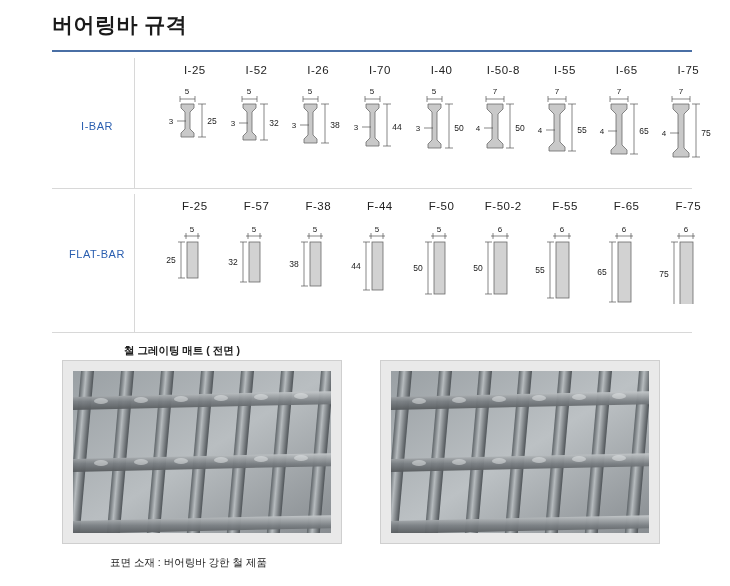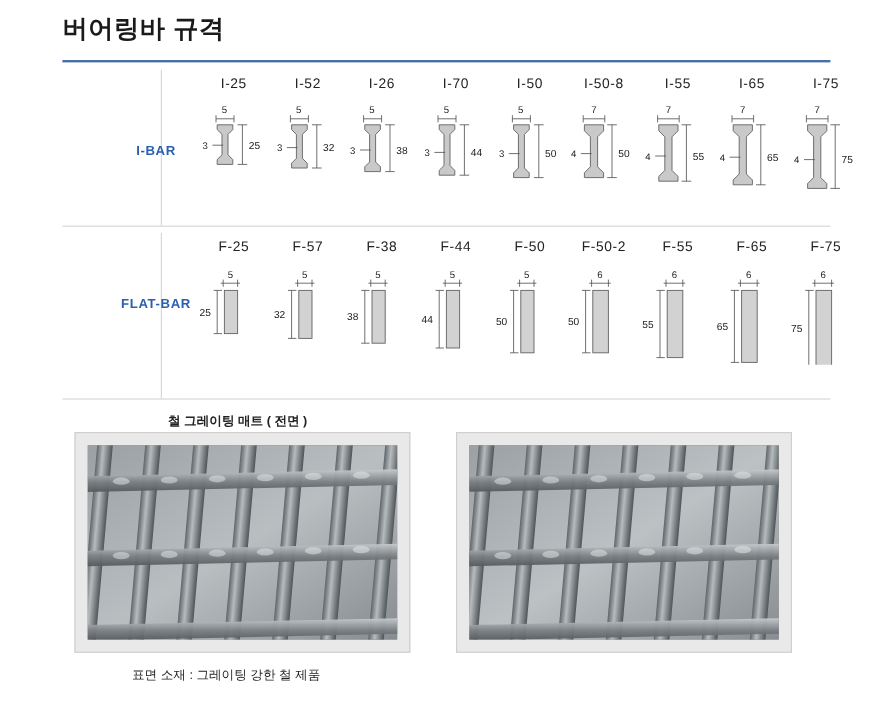--- a/index.html
+++ b/index.html
@@ -66,24 +66,23 @@
     left: 82px;
     width: 1px;
     background: #d8d8d8;
   }
   .row-label {
     position: absolute;
     left: 8px;
     width: 74px;
     text-align: center;
     font-size: 11px;
-    font-weight: bold;
+    font-weight: normal;
     color: #2b5fb0;
     letter-spacing: 0.5px;
-    margin-left: 33px;
   }
 
   .cells {
     position: absolute;
     left: 84px;
     top: 0;
     width: 556px;
     display: flex;
     flex-direction: row;
     padding-left: 28px;
@@ -110,21 +109,21 @@
   
   .fig-flat {
     position: relative;
     height: 82px;
     margin-top: 10px;
   }
 
   
   .photo-caption-top {
     position: absolute;
-    left: 140px;
+    left: 124px;
     top: 344px;
     font-size: 10.5px;
     font-weight: bold;
     color: #222;
   }
   .photo-panel {
     position: absolute;
     top: 360px;
     width: 280px;
     height: 184px;
@@ -239,21 +238,21 @@
               <line x1="13" y1="43" x2="22" y2="43" stroke="#555" stroke-width="0.7"></line>
               <line x1="34" y1="20" x2="42" y2="20" stroke="#555" stroke-width="0.7"></line>
               <line x1="34" y1="62" x2="42" y2="62" stroke="#555" stroke-width="0.7"></line>
               <line x1="38" y1="20" x2="38" y2="62" stroke="#555" stroke-width="0.7"></line>
               <text x="48" y="46" font-size="8.5" fill="#222" text-anchor="middle" font-family="Liberation Sans, sans-serif">44</text>
             </svg>
           </div>
         </div>
 
         <div class="cell">
-          <div class="cell-label">I-50</div>
+          <div class="cell-label">I-40</div>
           <div class="fig">
             <svg width="62" height="78" viewBox="0 0 62 78">
               <text x="23" y="10" font-size="8" fill="#222" text-anchor="middle" font-family="Liberation Sans, sans-serif">5</text>
               <line x1="16" y1="15" x2="31" y2="15" stroke="#555" stroke-width="0.7"></line>
               <line x1="16" y1="12" x2="16" y2="18" stroke="#555" stroke-width="0.7"></line>
               <line x1="31" y1="12" x2="31" y2="18" stroke="#555" stroke-width="0.7"></line>
               <polygon points="17,20 30,20 30,24 26,28 26,56 30,60 30,64 17,64 17,60 21,56 21,28 17,24" fill="#c9c9c9" stroke="#6a6a6a" stroke-width="0.8"></polygon>
               <text x="7" y="47" font-size="8" fill="#222" text-anchor="middle" font-family="Liberation Sans, sans-serif">3</text>
               <line x1="13" y1="44" x2="22" y2="44" stroke="#555" stroke-width="0.7"></line>
               <line x1="34" y1="20" x2="42" y2="20" stroke="#555" stroke-width="0.7"></line>
@@ -610,15 +609,15 @@
           <ellipse cx="68" cy="91" rx="7" ry="3"></ellipse>
           <ellipse cx="108" cy="90" rx="7" ry="3"></ellipse>
           <ellipse cx="148" cy="89" rx="7" ry="3"></ellipse>
           <ellipse cx="188" cy="88" rx="7" ry="3"></ellipse>
           <ellipse cx="228" cy="87" rx="7" ry="3"></ellipse>
         </g>
       </svg>
     </div>
   </div>
 
-  <div class="photo-caption-bottom">표면 소재 : 그레이팅 강한 철 제품</div>
+  <div class="photo-caption-bottom">표면 소재 : 버어링바 강한 철 제품</div>
 
 </div>
 
 </body></html>

